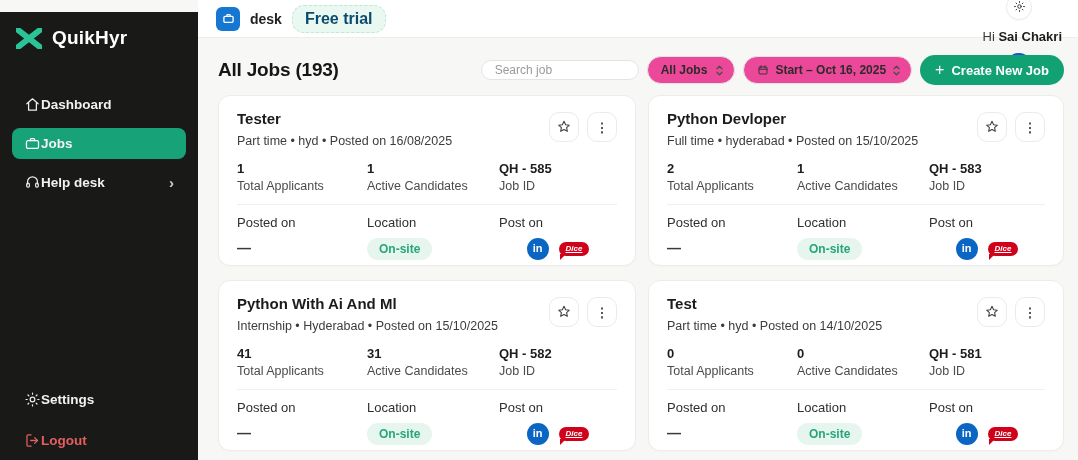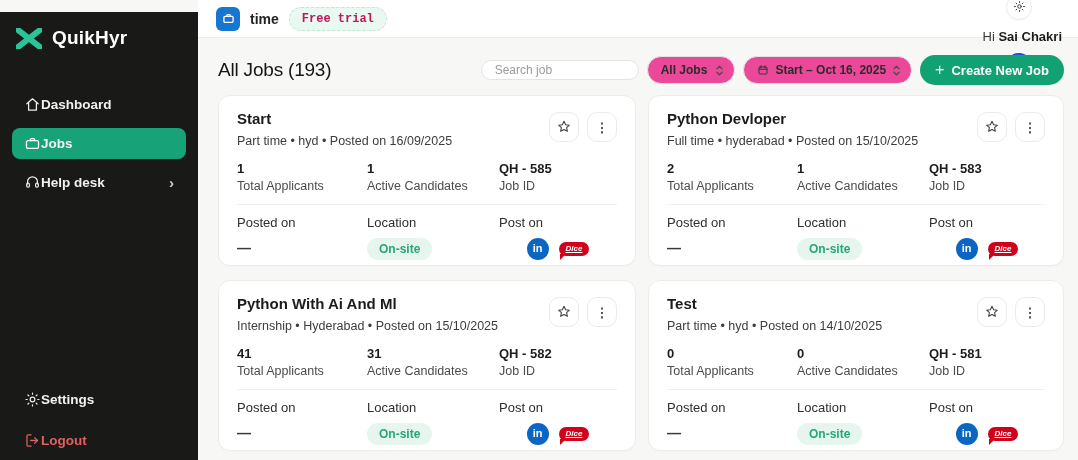--- a/index.html
+++ b/index.html
@@ -33,41 +33,41 @@
     position:absolute; left:198px; top:0; width:880px; height:38px;
     background:#fff; border-bottom:1px solid #ededeb;
     display:flex; align-items:center; padding:0 16px 0 18px;
   }
   .org-icon {
     width:24px; height:24px; border-radius:6px; background:#1677d2;
     display:flex; align-items:center; justify-content:center;
   }
   .org-name { font-size:14px; font-weight:700; margin-left:10px; color:#222; }
   .trial-badge {
-    margin-left:10px; font-size:12px; font-weight:700; color:#be185d;
-    background:#e9f8f1; border:1px dashed #bfe6d6; border-radius:12px; padding:4px 12px;font-family:Liberation Mono, monospace;
+    margin-left:10px; font-size:16px; font-weight:700; color:#0c4a6e;
+    background:#e9f8f1; border:1px dashed #bfe6d6; border-radius:12px; padding:4px 12px;
   }
   .topbar-right { margin-left:auto; display:flex; align-items:center; gap:9px;flex-direction:column; }
   .circle-btn {
     width:26px; height:26px; border-radius:50%; background:#fff;
     border:1px solid #ececea; display:flex; align-items:center; justify-content:center;
     cursor:pointer; box-shadow:0 1px 1px rgba(0,0,0,.03);
   }
   .greeting { font-size:13px; color:#3a3a3a; margin-left:6px; }
   .greeting b { color:#1c1c1c; }
   .avatar {
     width:26px; height:26px; border-radius:50%; background:#1d4ed8;
     color:#fff; font-size:11px; font-weight:700;
     display:flex; align-items:center; justify-content:center;
   }
 
   
   .main { position:absolute; left:198px; top:38px; width:880px; height:422px; padding:15px 14px 0 20px; }
   .toolbar { display:flex; align-items:center; height:34px; margin-bottom:8px; }
-  .page-title { font-size:19px; font-weight:400; color:#161616; letter-spacing:-.2px; }
+  .page-title { font-size:19px; font-weight:700; color:#161616; letter-spacing:-.2px; }
   .toolbar-controls { margin-left:auto; display:flex; align-items:center; gap:8px; }
   .search-input {
     width:158px; height:20px; border:1px solid #e4e4e2; border-radius:15px;
     padding:0 13px; font-size:12px; background:#fff; color:#333; outline:none;
     font-family:inherit;
   }
   .search-input::placeholder { color:#9a9a98; }
   .pill-select {
     height:28px; background:#ec4899; border:1px solid #e4e4e2; border-radius:15px;
     display:flex; align-items:center; padding:0 10px 0 13px; gap:8px;
@@ -196,21 +196,21 @@
   </div>
 </aside>
 
 <header class="topbar">
   <span class="org-icon">
     <svg width="13" height="13" viewBox="0 0 24 24" fill="none" stroke="#ffffff" stroke-width="2.4" stroke-linecap="round" stroke-linejoin="round">
       <rect x="3.5" y="8" width="17" height="11" rx="2"></rect>
       <path d="M9 8V6.5A1.5 1.5 0 0 1 10.5 5h3A1.5 1.5 0 0 1 15 6.5V8"></path>
     </svg>
   </span>
-  <span class="org-name">time</span>
+  <span class="org-name">desk</span>
   <span class="trial-badge">Free trial</span>
 
   <div class="topbar-right">
     <button class="circle-btn">
       <span>
         <svg width="13" height="13" viewBox="0 0 24 24" fill="none" stroke="#3a3a3a" stroke-width="1.8" stroke-linecap="round" stroke-linejoin="round">
           <path d="M12 4a5 5 0 0 0-5 5v3.2L5.4 15h13.2L17 12.2V9a5 5 0 0 0-5-5z"></path>
           <path d="M10.4 17.5a1.8 1.8 0 0 0 3.2 0"></path>
         </svg>
       </span>
@@ -262,22 +262,22 @@
         <span>Create New Job</span>
       </button>
     </div>
   </div>
 
   <div class="cards">
 
     <article class="card">
       <div class="card-head">
         <div>
-          <h3 class="card-title">Start</h3>
-          <p class="card-meta">Part time • hyd • Posted on 16/09/2025</p>
+          <h3 class="card-title">Tester</h3>
+          <p class="card-meta">Part time • hyd • Posted on 16/08/2025</p>
         </div>
         <div class="card-actions">
           <button class="icon-btn">
             <span>
               <svg width="16" height="16" viewBox="0 0 24 24" fill="none" stroke="#3f3f3f" stroke-width="1.6" stroke-linejoin="round">
                 <path d="M12 3.5l2.47 5.2 5.53.6-4.1 3.76 1.13 5.44L12 15.7l-5.03 2.8 1.13-5.44L4 9.3l5.53-.6z"></path>
               </svg>
             </span>
           </button>
           <button class="icon-btn">

